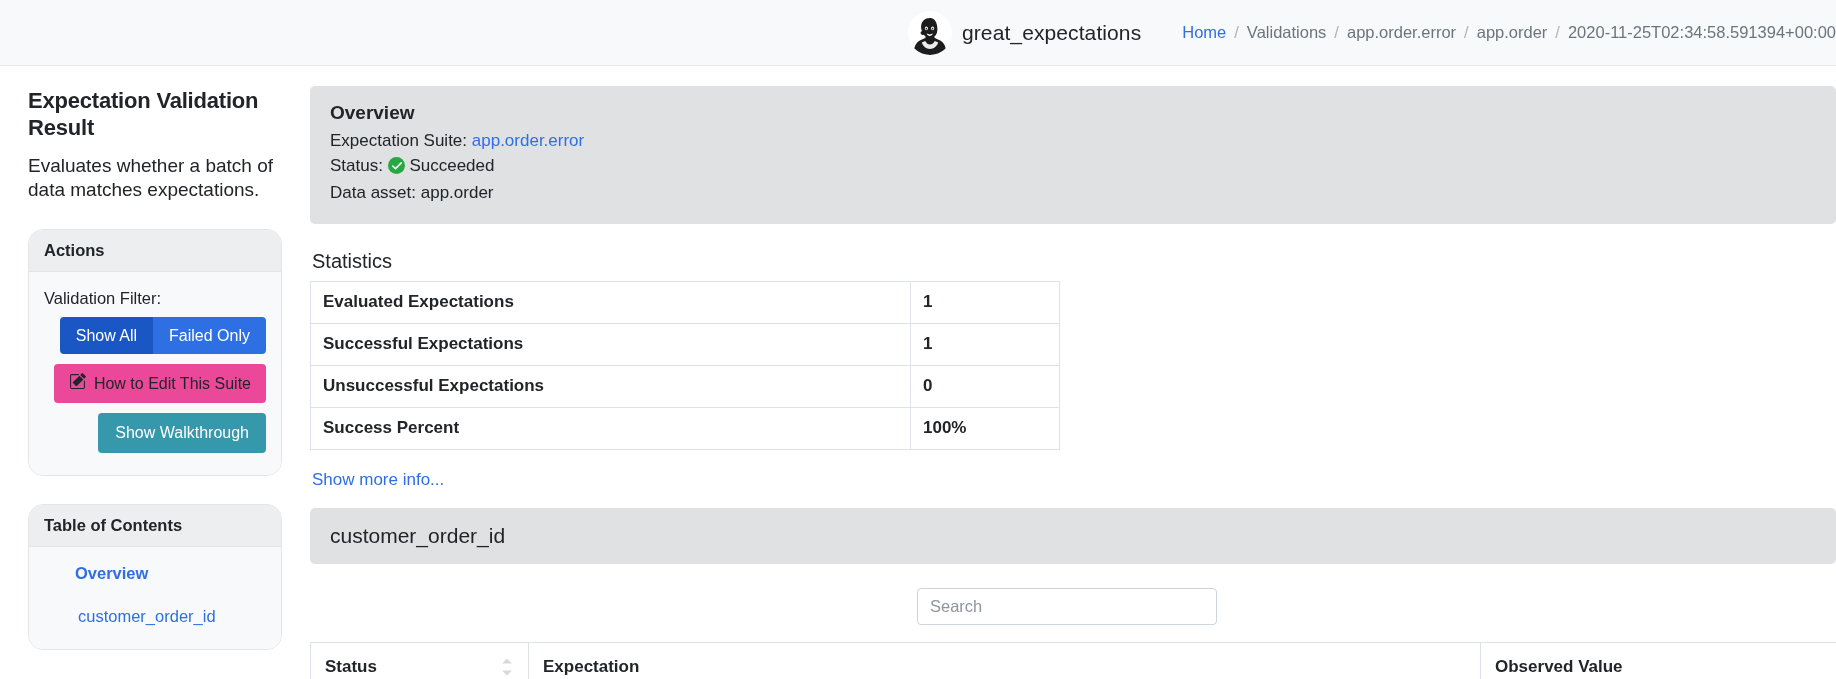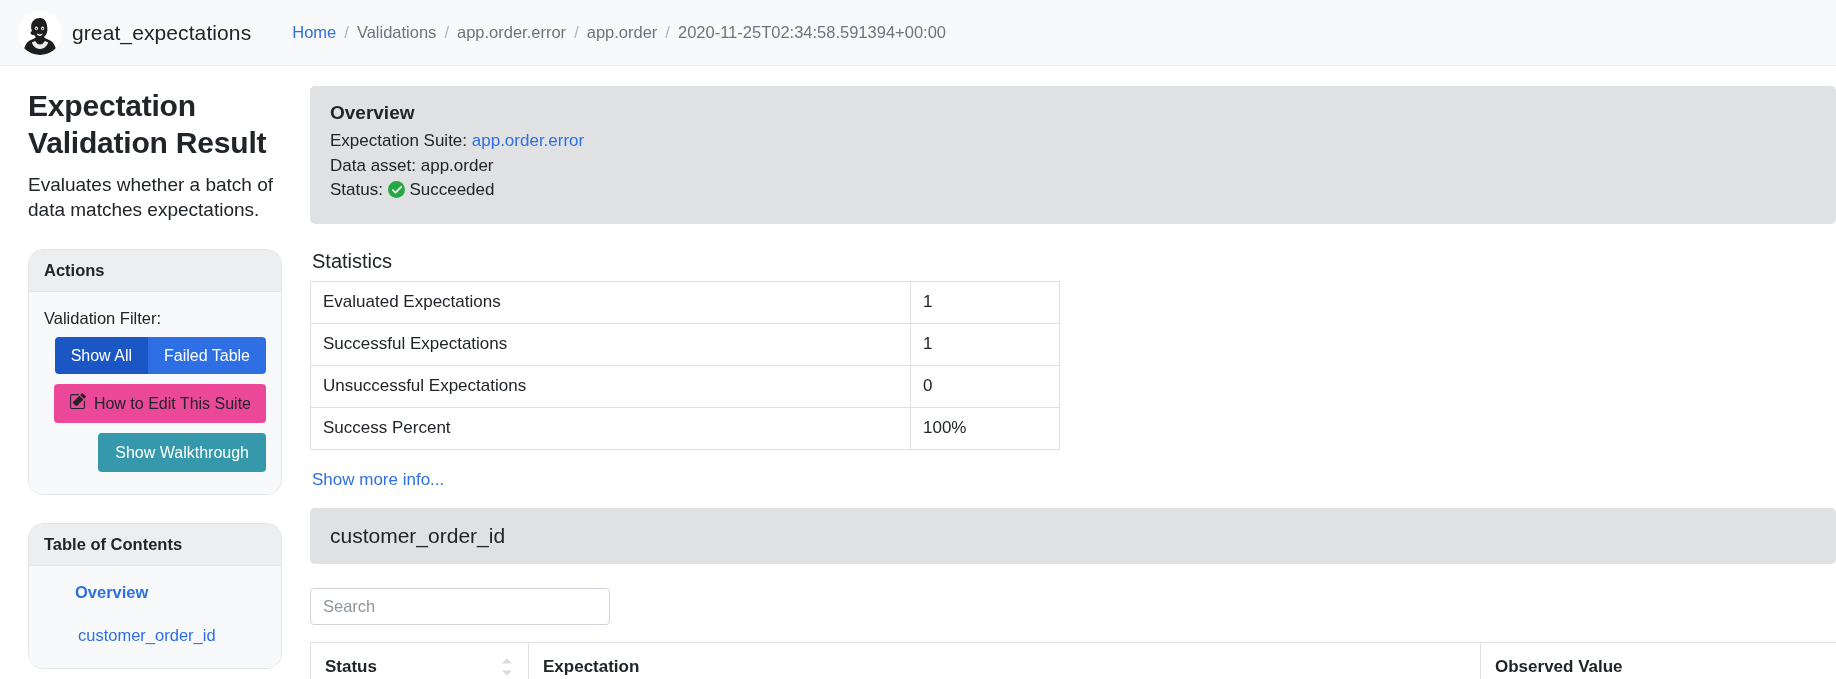--- a/index.html
+++ b/index.html
@@ -15,20 +15,21 @@
 
   
   .navbar {
     height: 66px;
     background: #f8f9fa;
     border-bottom: 1px solid #e7e9ec;
     display: flex;
     align-items: center;
     padding: 0 0 0 18px;
     width: 1836px;
+    justify-content: flex-end;
   }
   .brand {
     display: flex;
     align-items: center;
     gap: 10px;
     margin-right: 30px;
   }
   .brand-logo {
     width: 44px; height: 44px;
     border-radius: 50%;
@@ -64,21 +65,21 @@
     width: 1836px;
   }
 
   
   .sidebar {
     width: 310px;
     flex: 0 0 310px;
     padding: 22px 28px 0 28px;
   }
   .side-title {
-    font-size: 30px;
+    font-size: 22px;
     font-weight: bold;
     line-height: 1.22;
     margin: 0 0 12px 0;
     color: #212529;
     letter-spacing: -.2px;
   }
   .side-desc {
     font-size: 19px;
     line-height: 1.3;
     color: #212529;
@@ -194,20 +195,21 @@
   .stats-table {
     border-collapse: collapse;
     width: 750px;
     margin-bottom: 20px;
   }
   .stats-table td {
     border: 1px solid #dee2e6;
     padding: 10px 12px 11px 12px;
     font-size: 17px;
     color: #212529;
+    font-weight: bold;
   }
   .stats-table td.k { width: 600px; }
 
   .more-link {
     display: inline-block;
     color: #2f6fe4;
     font-size: 17px;
     text-decoration: none;
     margin: 0 0 18px 2px;
   }
@@ -218,21 +220,21 @@
     padding: 16px 20px;
     margin-bottom: 24px;
   }
   .column-name {
     font-size: 21px;
     color: #212529;
   }
 
   .search-row {
     display: flex;
-    justify-content: flex-start;
+    justify-content: center;
     padding-right: 12px;
     margin-bottom: 17px;
   }
   .search-input {
     width: 300px;
     font-family: "Liberation Sans", sans-serif;
     font-size: 16.5px;
     color: #495057;
     padding: 8px 12px;
     border: 1px solid #ced4da;
@@ -327,21 +329,21 @@
     <p class="side-desc">Evaluates whether a batch of data matches expectations.</p>
 
     <div class="card">
       <div class="card-head">Actions</div>
       <div class="card-body">
         <div class="filter-label">Validation Filter:</div>
 
         <div class="btn-row">
           <div class="btn-group">
             <button class="btn btn-showall">Show All</button>
-            <button class="btn btn-failed">Failed Table</button>
+            <button class="btn btn-failed">Failed Only</button>
           </div>
         </div>
 
         <div class="btn-row">
           <button class="btn btn-edit">
             <span>
               <svg width="17" height="17" viewBox="0 0 16 16" fill="#212529" aria-hidden="true">
                 <path d="M12.854.146a.5.5 0 0 0-.707 0L10.5 1.793 14.207 5.5l1.647-1.646a.5.5 0 0 0 0-.708l-3-3zm.646 6.061L9.793 2.5 3.293 9H3.5a.5.5 0 0 1 .5.5v.5h.5a.5.5 0 0 1 .5.5v.5h.5a.5.5 0 0 1 .5.5v.5h.5a.5.5 0 0 1 .5.5v.207l6.5-6.5z"></path>
                 <path d="M1 13.5A1.5 1.5 0 0 0 2.5 15h11a1.5 1.5 0 0 0 1.5-1.5v-6a.5.5 0 0 0-1 0v6a.5.5 0 0 1-.5.5h-11a.5.5 0 0 1-.5-.5v-11a.5.5 0 0 1 .5-.5H9a.5.5 0 0 0 0-1H2.5A1.5 1.5 0 0 0 1 2.5v11z"></path>
               </svg>
@@ -367,32 +369,32 @@
 
   <div class="main">
 
     <div class="overview-panel">
       <div class="ov-title">Overview</div>
       <div class="ov-line">
         <span>Expectation Suite:</span>
         <a href="#">app.order.error</a>
       </div>
       <div class="ov-line">
-        <span>Data asset:</span>
-        <span>app.order</span>
-      </div>
-      <div class="ov-line">
         <span>Status:</span>
         <span class="check-icon">
           <svg width="17" height="17" viewBox="0 0 16 16" aria-hidden="true">
             <circle cx="8" cy="8" r="8" fill="#28a745"></circle>
             <path d="M11.97 4.97a.75.75 0 0 1 1.06 1.06l-5.5 5.5a.75.75 0 0 1-1.06 0l-2.5-2.5a.75.75 0 1 1 1.06-1.06L7 9.94l4.97-4.97z" fill="#ffffff"></path>
           </svg>
         </span>
         <span>Succeeded</span>
+      </div>
+      <div class="ov-line">
+        <span>Data asset:</span>
+        <span>app.order</span>
       </div>
     </div>
 
     <div class="section-label">Statistics</div>
     <table class="stats-table">
       <tbody>
         <tr>
           <td class="k">Evaluated Expectations</td>
           <td>1</td>
         </tr>

